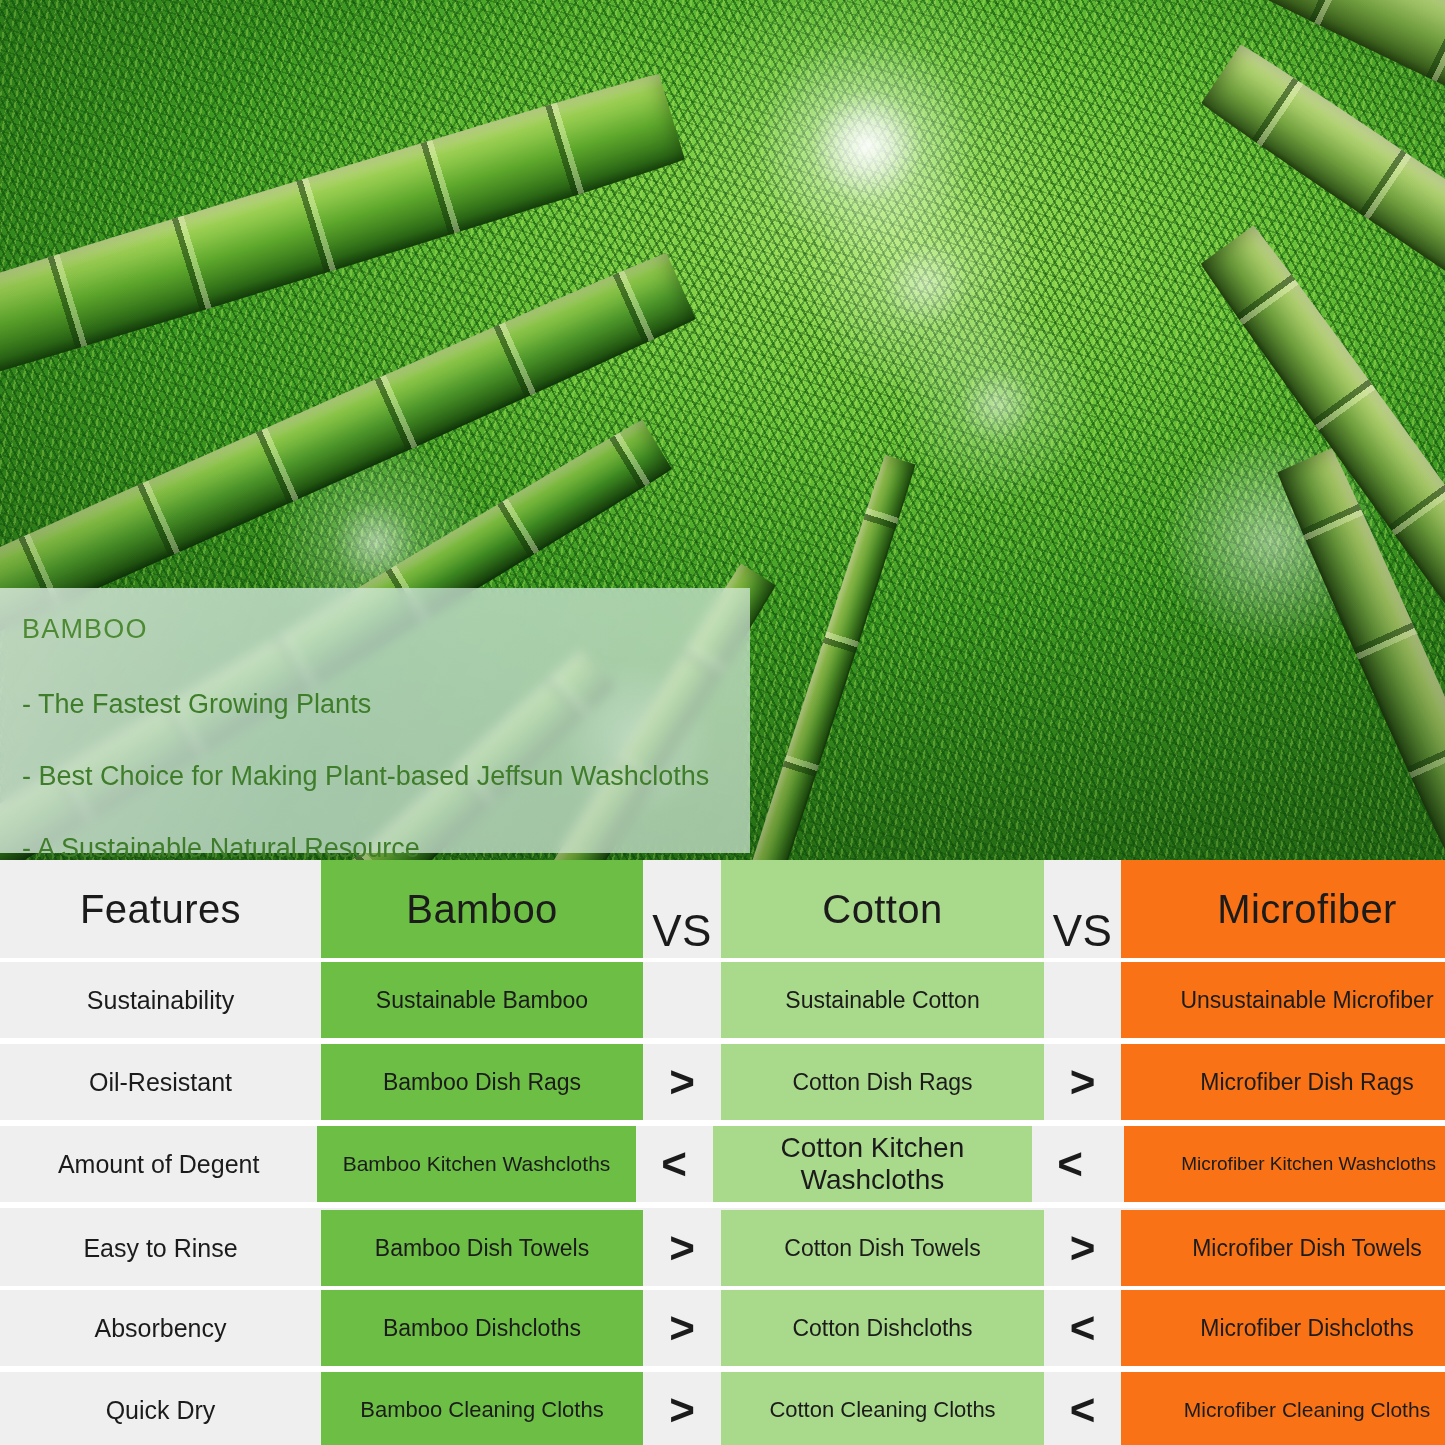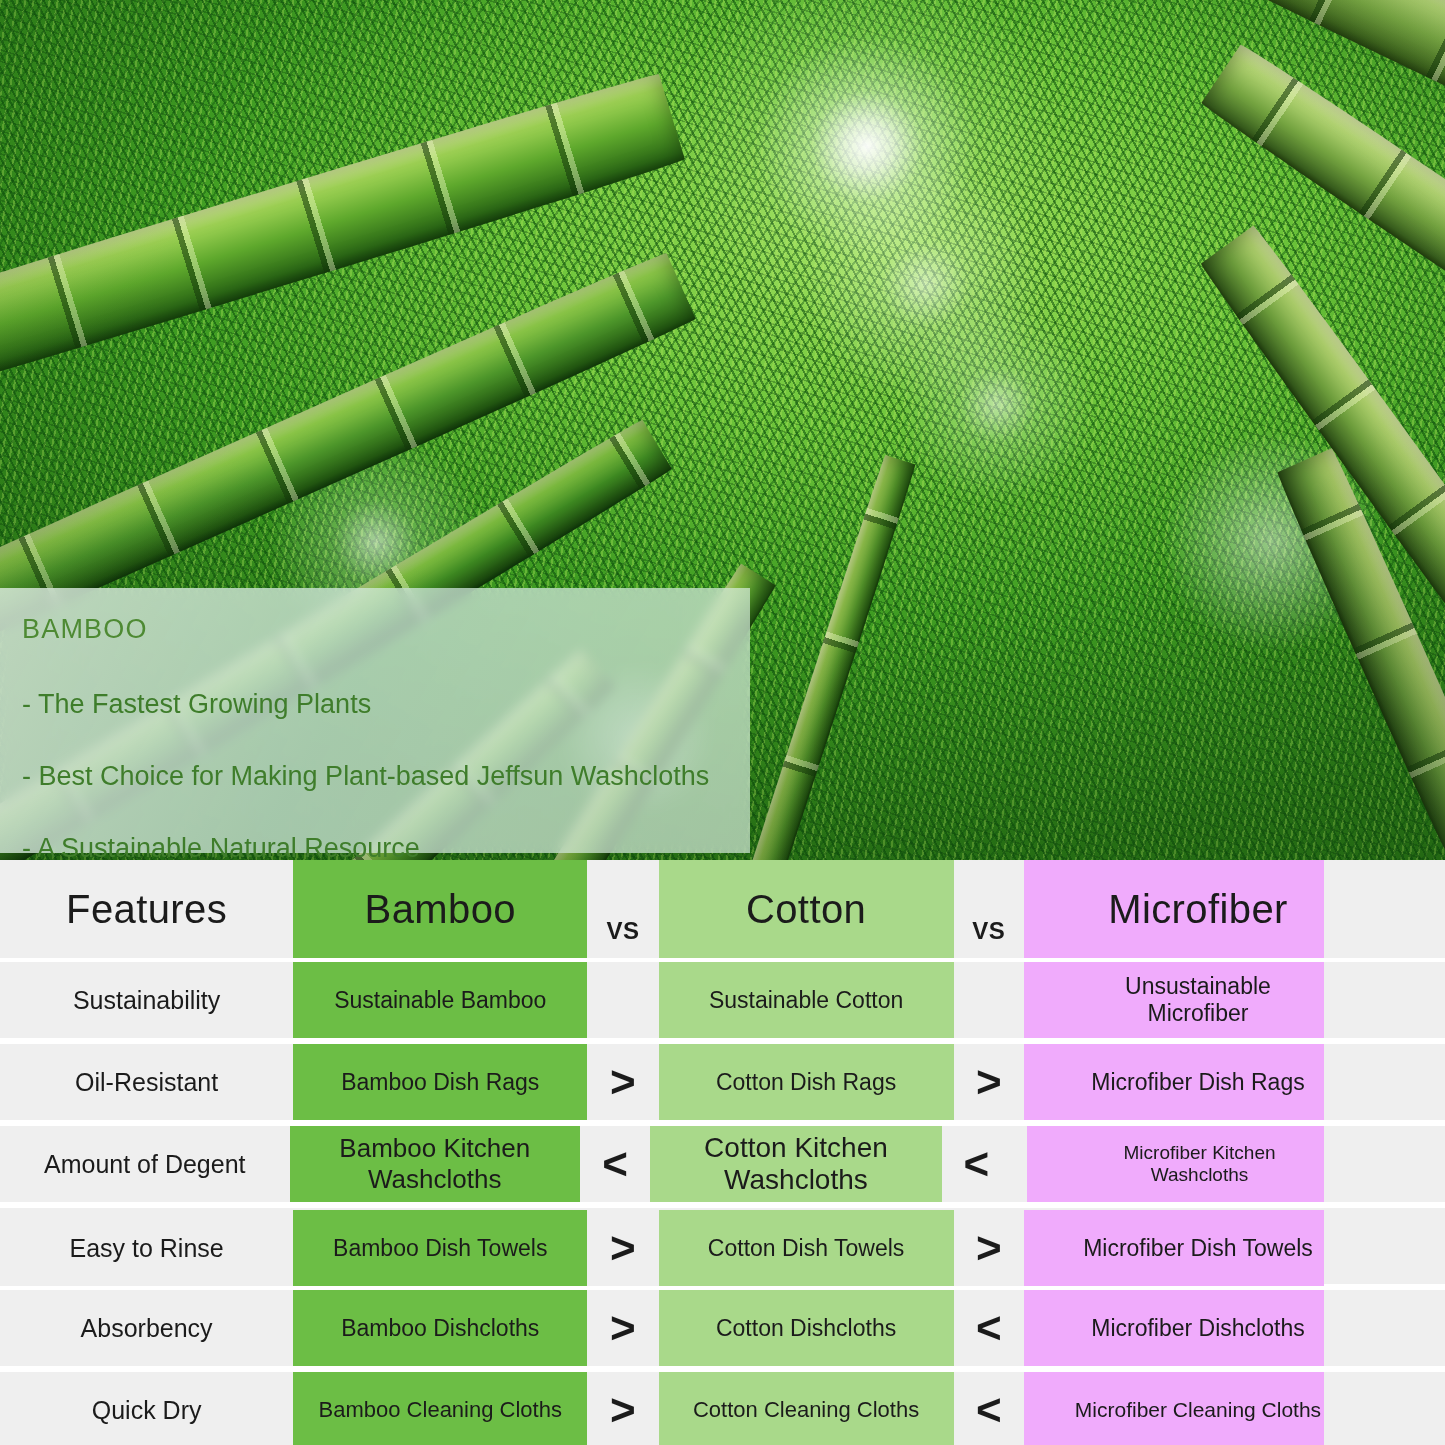--- a/index.html
+++ b/index.html
@@ -132,21 +132,21 @@
     left: 0;
     top: 860px;
     width: 1445px;
     height: 585px;
     background: #ffffff;
   }
 
   .trow {
     position: absolute;
     left: 0;
-    width: 1324px;
+    width: 1445px;
     display: flex;
     align-items: stretch;
   }
 
   .cell {
     display: flex;
     align-items: center;
     justify-content: center;
     box-sizing: border-box;
     text-align: center;
@@ -168,29 +168,29 @@
   .cell-cotton {
     width: 323px;
     background: #a9d98a;
   }
   .cell-vs2 {
     width: 77px;
     background: #efefef;
   }
   .cell-micro {
     width: 324px;
-    background: #f0abfc;
+    background: #f97316;
     padding-left: 48px;
   }
 
   
   .header-row { top: 0px; height: 98px; }
   .header-row .cell { font-size: 40px; letter-spacing: 0.4px; }
   .header-row .cell-vs1,
-  .header-row .cell-vs2 { font-size: 24px; font-weight: bold; margin-top: 44px; }
+  .header-row .cell-vs2 { font-size: 44px; font-weight: normal; margin-top: 44px; }
 
   .body-row { height: 76px; }
   .body-row .cell { font-size: 23px; }
   .body-row .cell-feature { font-size: 25px; }
   .body-row .cell-vs1,
   .body-row .cell-vs2 { font-size: 44px; font-weight: bold; font-family: "Liberation Sans", sans-serif; }
 
   .r1 { top: 102px; border-radius: 20px; }
   .r2 { top: 184px; }
   .r3 { top: 266px; }
@@ -263,21 +263,21 @@
       <div class="cell cell-bamboo">Bamboo Dish Rags</div>
       <div class="cell cell-vs1">&gt;</div>
       <div class="cell cell-cotton">Cotton Dish Rags</div>
       <div class="cell cell-vs2">&gt;</div>
       <div class="cell cell-micro">Microfiber Dish Rags</div>
     </div>
 
     <div class="row-shade-strip" style="top:266px;"></div>
     <div class="trow body-row r3">
       <div class="cell cell-feature">Amount of Degent</div>
-      <div class="cell cell-bamboo" style="font-size:26px;">Bamboo Kitchen Washcloths</div>
+      <div class="cell cell-bamboo" style="font-size:21px;">Bamboo Kitchen Washcloths</div>
       <div class="cell cell-vs1">&lt;</div>
       <div class="cell cell-cotton" style="font-size:28px;">Cotton Kitchen Washcloths</div>
       <div class="cell cell-vs2">&lt;</div>
       <div class="cell cell-micro" style="font-size:19px;margin-left:16px;">Microfiber Kitchen Washcloths</div>
     </div>
 
     <div class="row-shade-strip" style="top:348px;"></div>
     <div class="trow body-row r4">
       <div class="cell cell-feature">Easy to Rinse</div>
       <div class="cell cell-bamboo">Bamboo Dish Towels</div>

